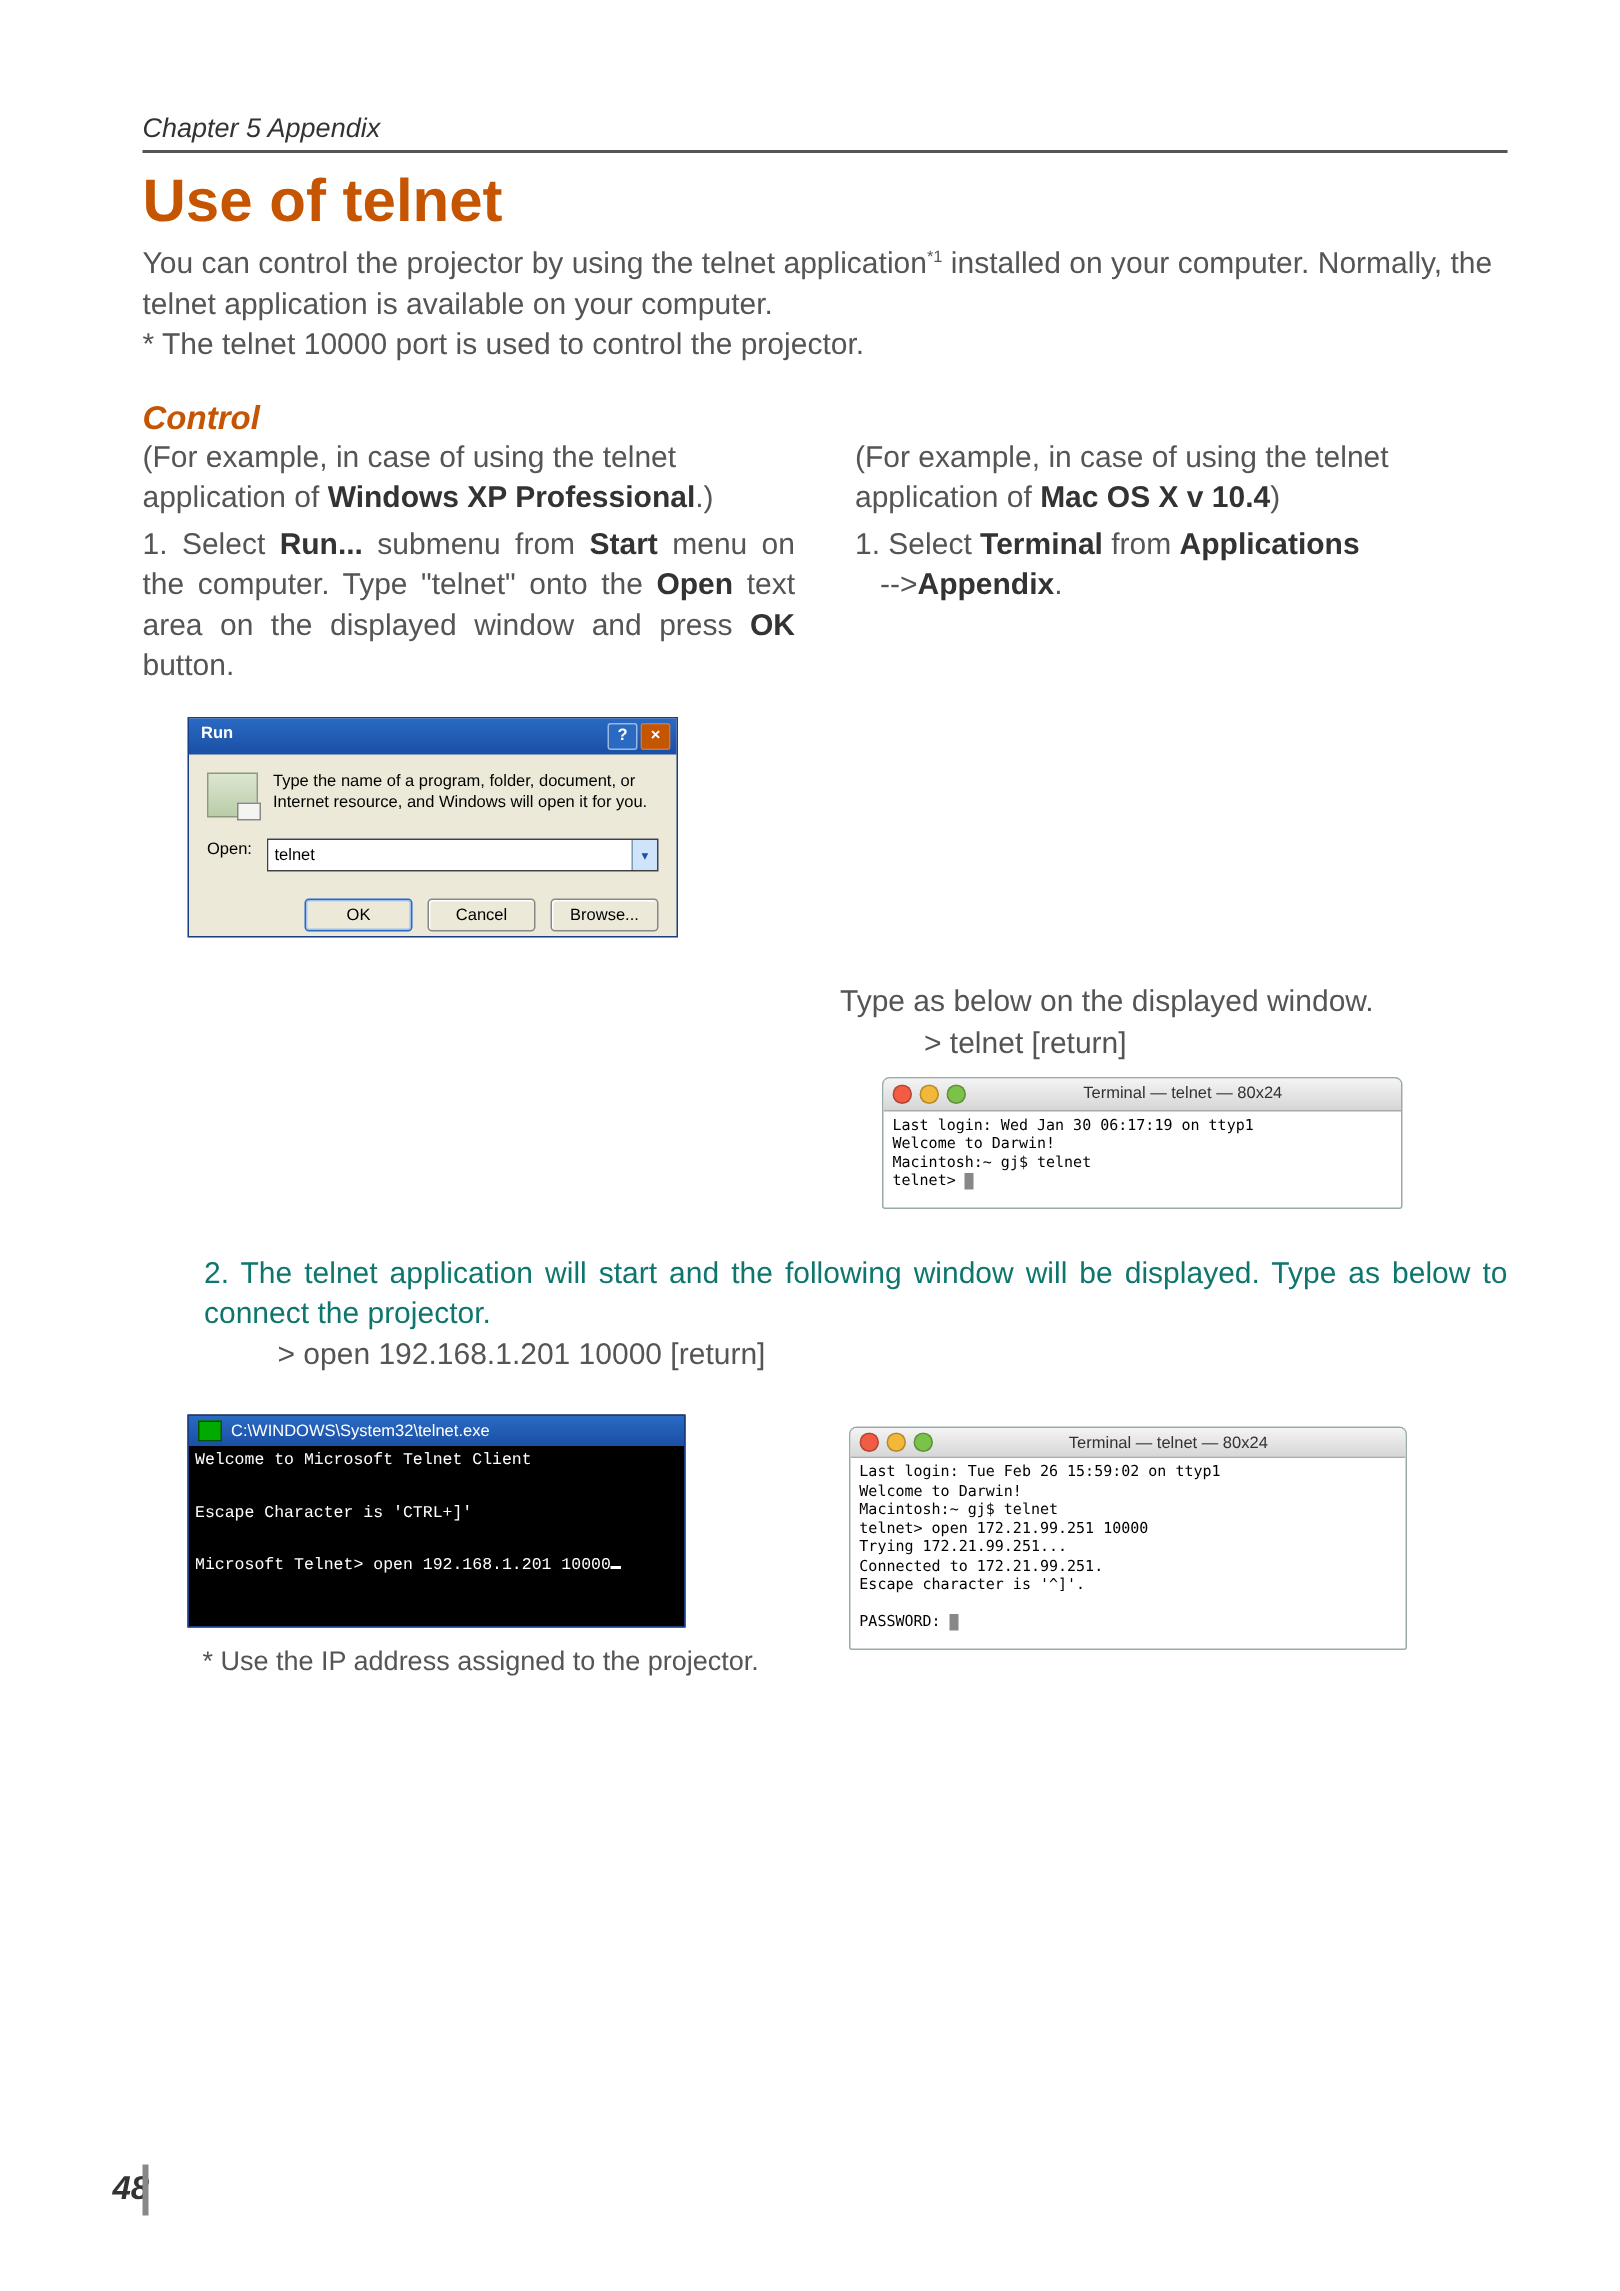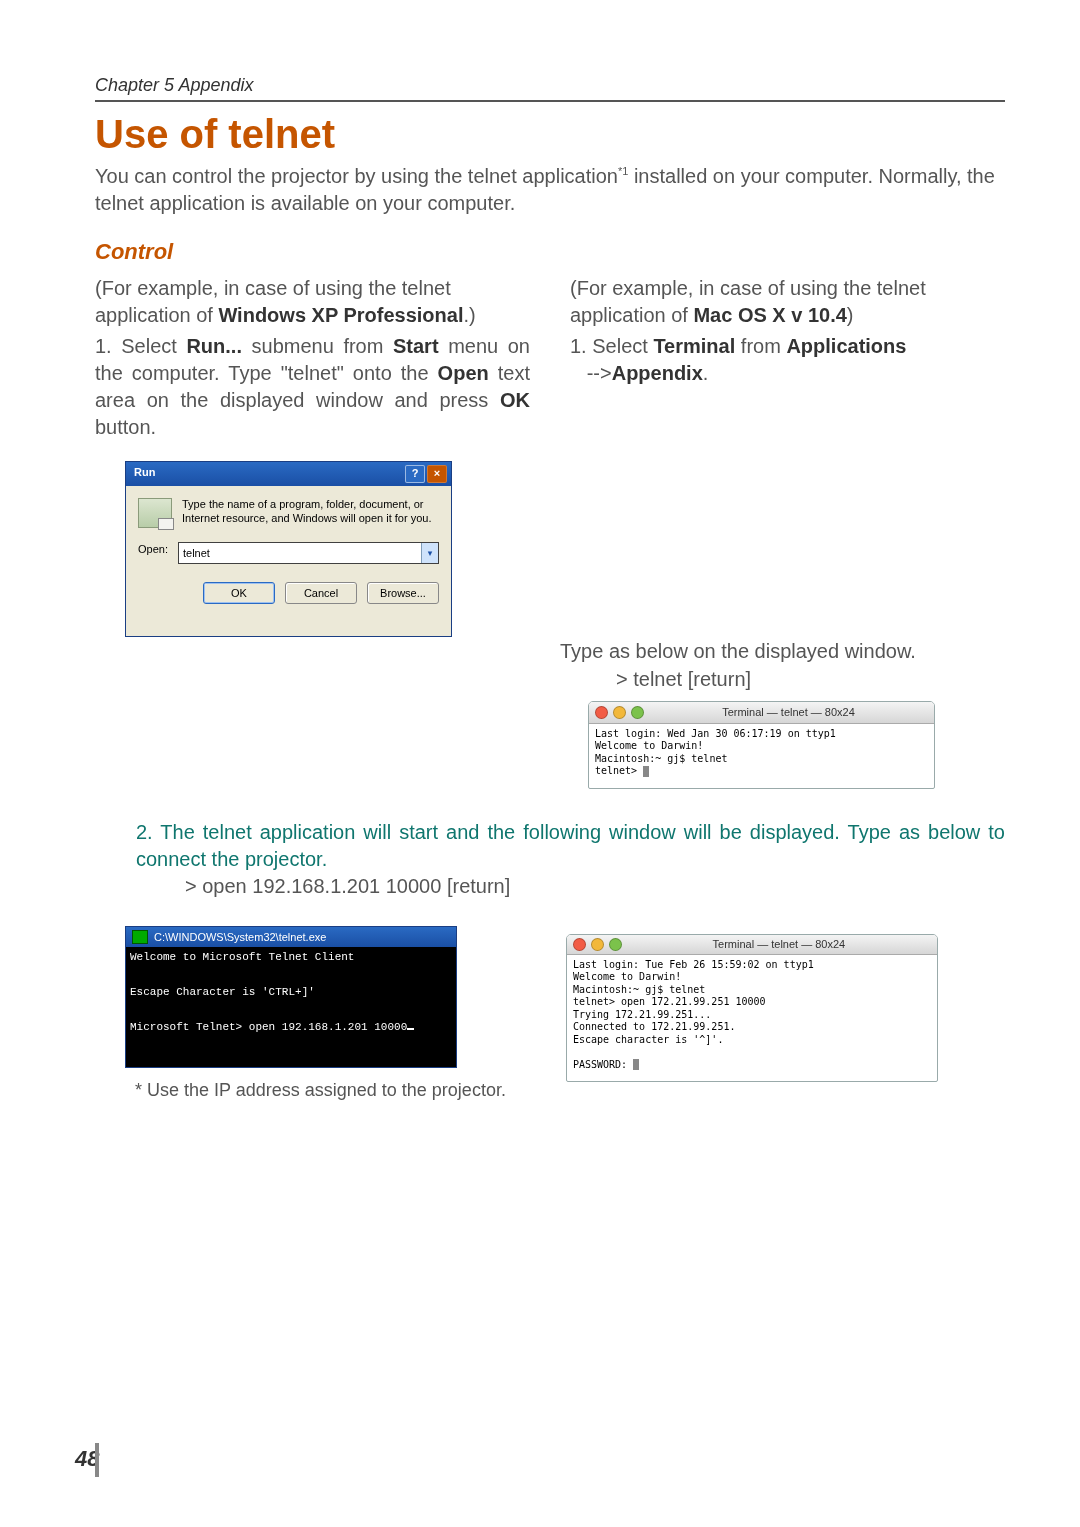--- a/index.html
+++ b/index.html
@@ -37,21 +37,21 @@
     font-size: 20px;
     line-height: 1.35;
     color: #555;
     font-weight: 300;
   }
   .intro sup { font-size: 11px; vertical-align: super; }
   h3.control {
     color: #c55500;
     font-style: italic;
     font-size: 22px;
-    margin: 22px 0 10px 0;
+    margin: 22px 0 0 0;
     font-weight: 600;
   }
   .two-col {
     display: flex;
     gap: 40px;
   }
   .col {
     flex: 1;
     font-size: 20px;
     line-height: 1.35;
@@ -87,21 +87,21 @@
     width: 18px; height: 16px;
     background: #c55500;
     border: 1px solid #fff3;
     border-radius: 2px;
     color: #fff;
     font-size: 11px;
     line-height: 14px;
     text-align: center;
   }
   .tb-help { background:#2a6ac3; border:1px solid #fff8;}
-  .run-body { padding: 12px 12px 32px 12px; }
+  .run-body { padding: 12px 12px 3px 12px; }
   .run-top { display: flex; gap: 10px; align-items:flex-start;}
   .run-icon {
     width: 32px; height: 28px;
     background: linear-gradient(#dce6d0,#b8cda8);
     border: 1px solid #8a9a7a;
     position: relative;
   }
   .run-icon::after {
     content:""; position:absolute; right:-3px; bottom:-3px;
     width:14px; height:10px; background:#f4f4f0; border:1px solid #888;
@@ -224,20 +224,21 @@
 
 <div class="page">
 
   <div class="chapter-line">Chapter 5 Appendix</div>
   <hr class="hr">
 
   <h1 class="section-title">Use of telnet</h1>
 
   <div class="intro">
     <span>You can control the projector by using the telnet application</span><sup>*1</sup><span> installed on your computer. Normally, the telnet application is available on your computer.</span><br>
+    <span>* The telnet 10000 port is used to control the projector.</span>
   </div>
 
   <h3 class="control">Control</h3>
 
   <div class="two-col">
 
     <div class="col">
       <div>
         <span>(For example, in case of using the telnet application of </span><b>Windows XP Professional</b><span>.)</span>
       </div>

